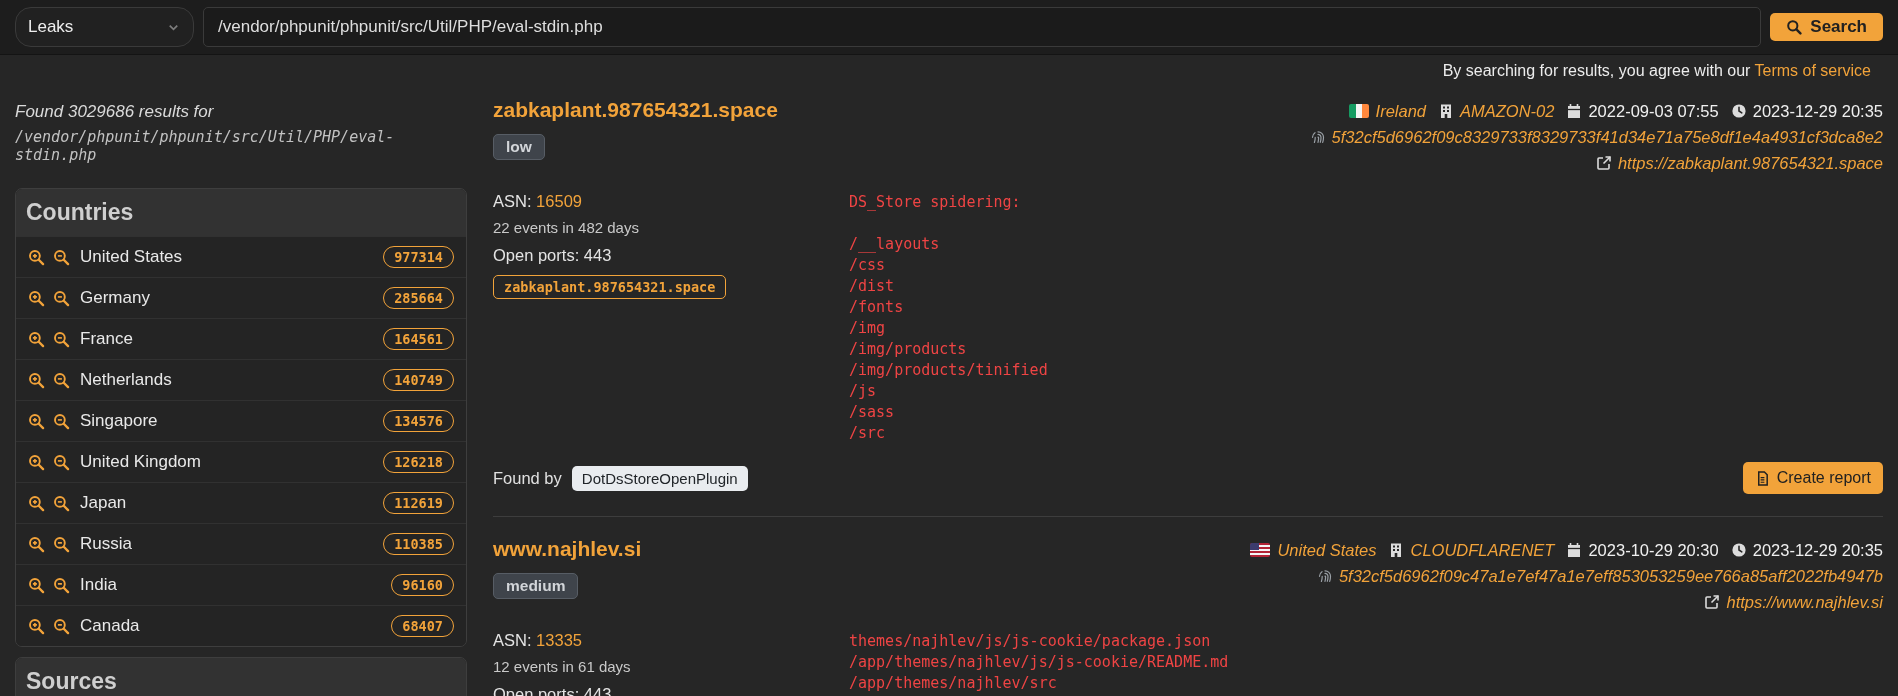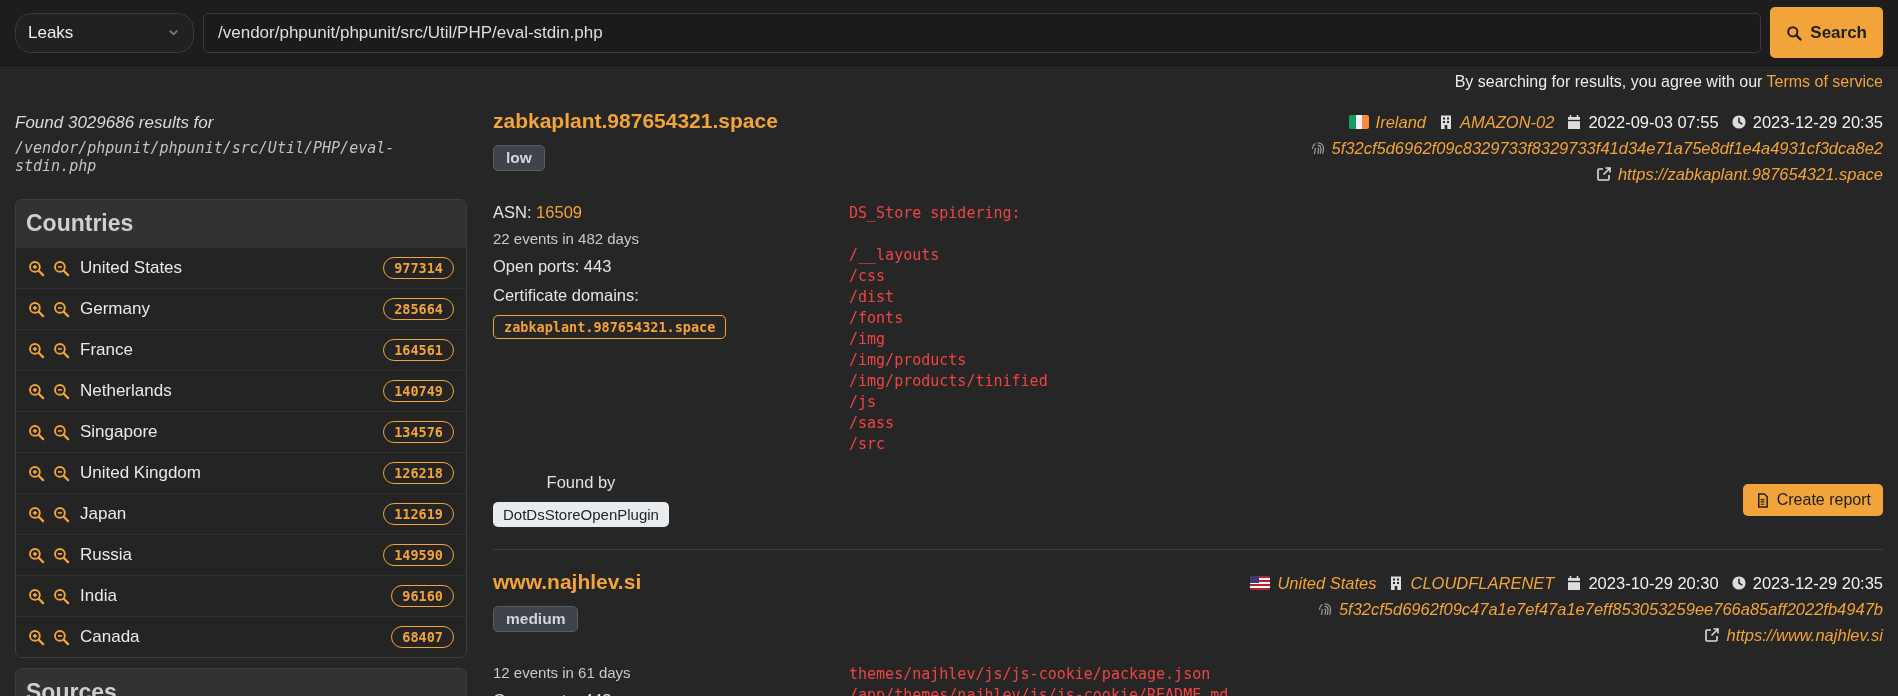--- a/index.html
+++ b/index.html
@@ -28,27 +28,27 @@
     width:179px;height:40px;background:#212121;border:1px solid #3a3a3a;border-radius:16px;
     display:flex;align-items:center;justify-content:space-between;padding:0 12px;color:#ededed;
     font-size:17px;cursor:pointer;
   }
   .select .caret{color:#7d7d7d;width:15px;height:15px;}
   .search-input{
     flex:1;height:40px;background:#1b1b1b;border:1px solid #3a3a3a;border-radius:5px;
     color:#dedede;font-size:17px;padding:0 14px;font-family:"Liberation Sans",sans-serif;outline:none;
   }
   .search-btn{
-    height:51px;padding:0 16px;background:var(--accent);color:#212121;border:none;border-radius:5px;
+    height:28px;padding:0 16px;background:var(--accent);color:#212121;border:none;border-radius:5px;
     font-size:17px;font-weight:bold;display:flex;align-items:center;gap:8px;cursor:pointer;
     font-family:"Liberation Sans",sans-serif;
   }
   .search-btn .ic{width:16px;height:16px;}
 
-  .terms{ text-align:right;padding:7px 15px 0;font-size:16px;color:#ececec;}
+  .terms{ text-align:right;padding:7px 27px 0;font-size:16px;color:#ececec;}
   .terms a{color:var(--accent);}
 
   
   .content{display:flex;gap:26px;padding:12px 15px 0;}
   .sidebar{width:452px;flex:none;}
   .main{flex:1;min-width:0;padding-top:6px;}
 
   
   .found{font-style:italic;font-size:17px;color:#dadada;margin:10px 0 6px;}
   .query{font-family:"DejaVu Sans Mono",monospace;font-style:italic;font-size:15px;color:var(--muted);margin-bottom:24px;}
@@ -96,21 +96,21 @@
   .cert-label{margin-bottom:10px;}
   .cert-badge{
     display:inline-block;border:1.5px solid var(--accent);color:var(--accent);border-radius:5px;
     padding:3px 10px;font-size:13.5px;font-weight:bold;font-family:"DejaVu Sans Mono",monospace;
   }
   .summary{
     font-family:"DejaVu Sans Mono",monospace;font-size:15px;line-height:21px;color:#ef4444;
     white-space:pre;flex:1;min-width:0;overflow:hidden;
   }
   .card-footer{display:flex;justify-content:space-between;align-items:center;margin-top:18px;}
-  .found-by{font-size:16.5px;color:#e0e0e0;display:flex;align-items:center;gap:10px;flex-direction:column;}
+  .found-by{font-size:16.5px;color:#e0e0e0;display:flex;align-items:center;gap:10px;}
   .plugin-badge{background:#e9ecef;color:#212529;border-radius:5px;padding:4px 10px;font-size:15px;font-weight:normal;cursor:pointer;}
   .report-btn{
     background:var(--accent);color:#212121;border:none;border-radius:5px;padding:7px 12px;
     font-size:16px;display:flex;align-items:center;gap:7px;cursor:pointer;font-family:"Liberation Sans",sans-serif;
   }
   .report-btn .ic{width:15px;height:15px;}
   .divider{border:none;border-top:1px solid #3d3d3d;margin:22px 0 20px;}
   .ic svg{width:100%;height:100%;display:block;}
   span.ic{display:inline-block;}
 </style>
@@ -314,21 +314,21 @@
             <svg>
               <use href="#i-zin"></use>
             </svg>
           </span>
         <span class="zic">
             <svg>
               <use href="#i-zout"></use>
             </svg>
           </span>
         <span class="cname">Russia</span>
-        <span class="count-badge">149590</span>
+        <span class="count-badge">110385</span>
       </div>
       <div class="crow">
         <span class="zic">
             <svg>
               <use href="#i-zin"></use>
             </svg>
           </span>
         <span class="zic">
             <svg>
               <use href="#i-zout"></use>
@@ -390,21 +390,20 @@
       </div>
 
       <div class="card-body">
         <div class="info-col">
           <div class="asn-line">
             <span>ASN:</span>
             <a class="asn-value">16509</a>
           </div>
           <div class="events">22 events in 482 days</div>
           <div class="ports">Open ports: 443</div>
-          <div class="cert-label">Certificate domains:</div>
           <a class="cert-badge">zabkaplant.987654321.space</a>
         </div>
         <pre class="summary">DS_Store spidering:
 
 /__layouts
 /css
 /dist
 /fonts
 /img
 /img/products
@@ -456,20 +455,24 @@
           <div class="meta-line">
             <span class="ic first"><svg>
                   <use href="#i-ext"></use>
                 </svg></span><a class="meta-link">https://www.najhlev.si</a>
           </div>
         </div>
       </div>
 
       <div class="card-body">
         <div class="info-col">
+          <div class="asn-line">
+            <span>ASN:</span>
+            <a class="asn-value">13335</a>
+          </div>
           <div class="events">12 events in 61 days</div>
           <div class="ports">Open ports: 443</div>
 
         </div>
         <pre class="summary">themes/najhlev/js/js-cookie/package.json
 /app/themes/najhlev/js/js-cookie/README.md
 /app/themes/najhlev/src</pre>
       </div>
     </article>
 

